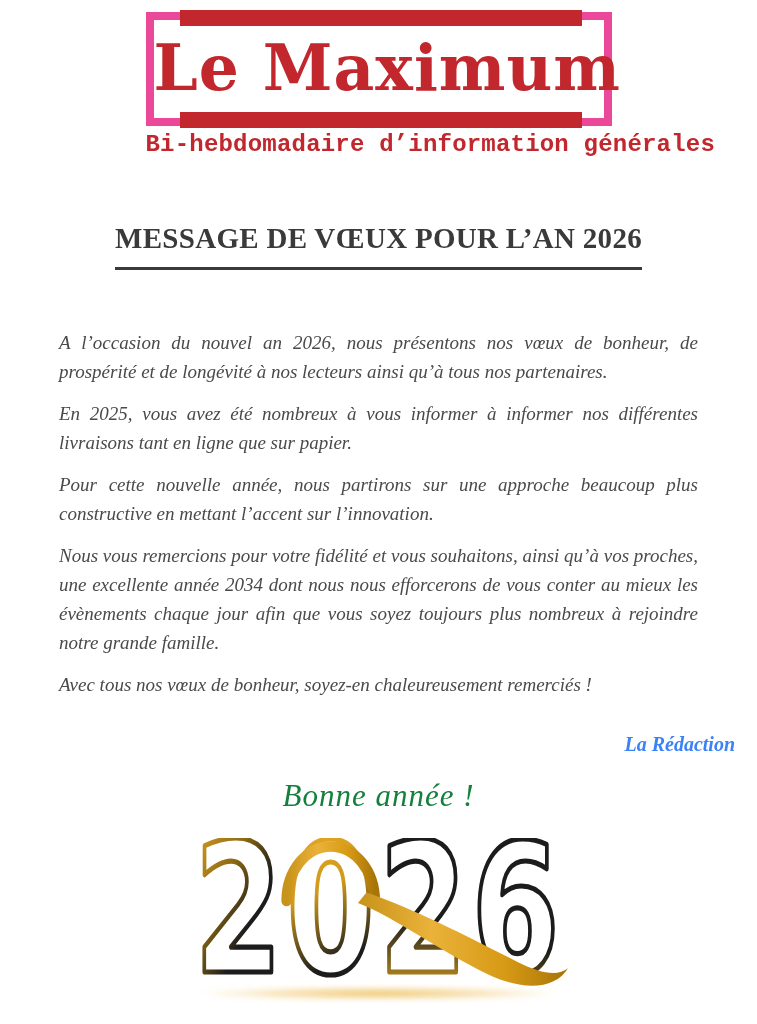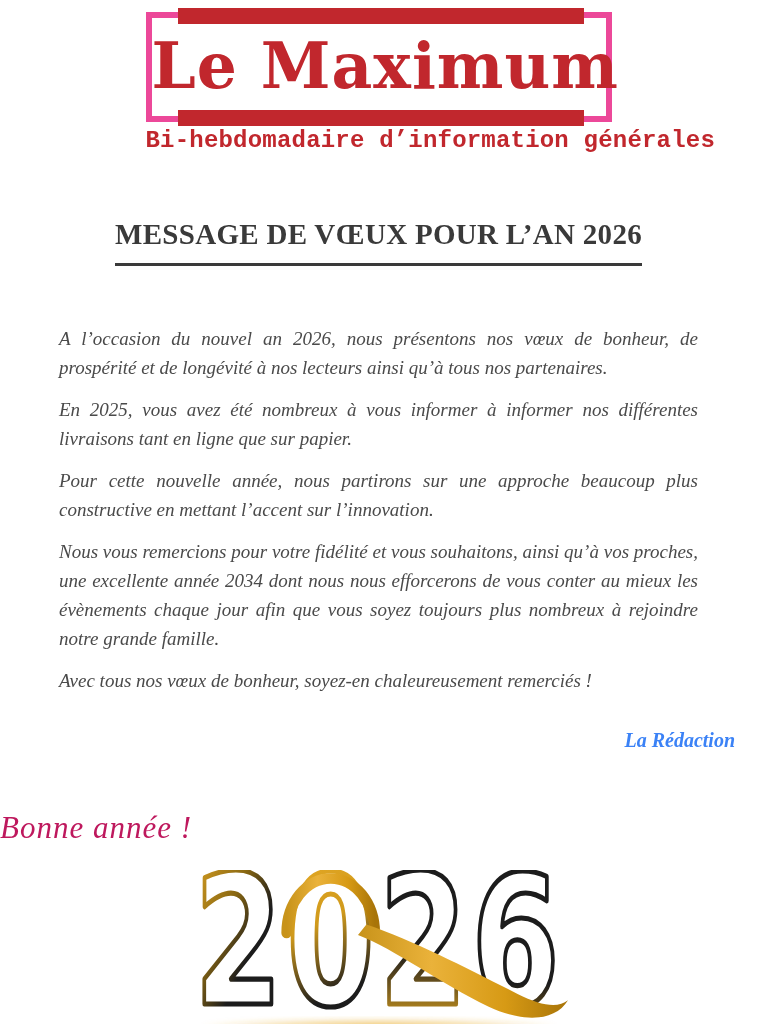--- a/index.html
+++ b/index.html
@@ -8,21 +8,21 @@
     width:757px;height:1024px;
     margin:0 auto;
     background:#ffffff;
     overflow:hidden;
     font-family:"Liberation Serif", serif;
   }
   
   .masthead{width:466px;margin:12px auto 0;}
   .frame{
     position:relative;
-    border:6px solid #ec4899;
+    border:8px solid #ec4899;
     height:98px;
     text-align:center;
   }
   .bar{
     position:absolute;
     left:26px;right:22px;
     height:16px;
     background:#c1272d;
   }
   .bar-top{top:-10px;}
@@ -72,24 +72,25 @@
   .body p{margin:0 12px 13px;}
   .signature{
     margin:34px 22px 0 0;
     text-align:right;
     font-size:20px;
     font-weight:bold;
     font-style:italic;
     color:#3b82f6;
   }
   .closing{
-    margin:58px 0 0;
+    margin:22px 0 0;
+    text-align:center;
     font-size:31px;
     font-style:italic;
-    color:#be185d;
+    color:#15803d;
     letter-spacing:1px;
   }
   
   .year-graphic{
     margin:24px auto 0;
     width:378px;
   }
   .year-graphic svg{display:block;width:100%;height:auto;}
 </style>
 </head>

